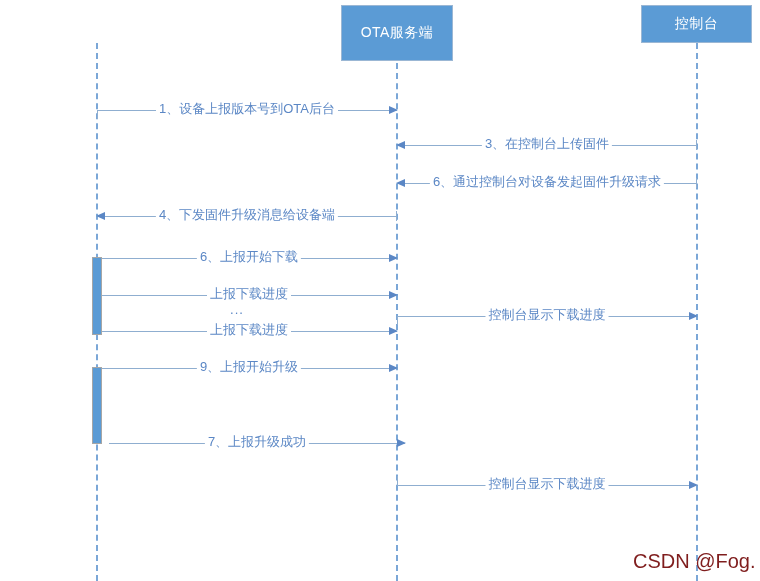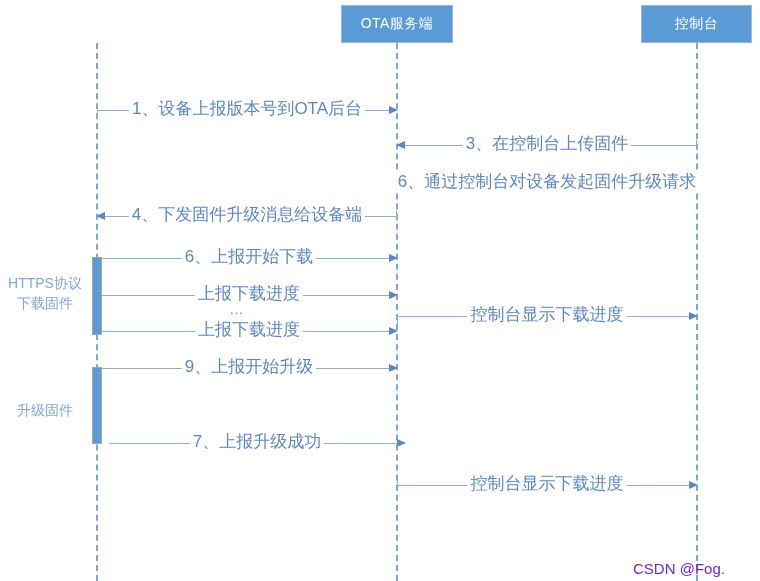--- a/index.html
+++ b/index.html
@@ -49,21 +49,21 @@
     border-top:1px solid #8faed0;
     width:100%;
   }
   .msg .label {
     position:absolute;
     top:-11px;
     left:50%;
     transform:translateX(-50%);
     background:#ffffff;
     padding:0 3px;
-    font-size:17px;
+    font-size:13px;
     color:#5b87c5;
     white-space:nowrap;
     line-height:20px;
   }
   .arrow-right, .arrow-left {
     position:absolute;
     top:-4px;
     width:0; height:0;
   }
   .arrow-right {
@@ -100,36 +100,35 @@
     position:absolute;
     font-size:13px;
     color:#5b87c5;
     transform:translateX(-50%);
     line-height:10px;
     letter-spacing:1px;
   }
 
   .watermark {
     position:absolute;
-    font-size:15px;
-    color:#6d28d9;
+    font-size:20px;
+    color:#7f1d1d;
     white-space:nowrap;
-    margin-top:10px;
   }
 </style>
 </head>
 <body>
 
 <div id="canvas">
 
   <div class="lifeline" style="left:96px; top:43px; height:538px;"></div>
   <div class="lifeline" style="left:396px; top:43px; height:538px;"></div>
   <div class="lifeline" style="left:696px; top:43px; height:538px;"></div>
 
-  <div class="actor-box" style="left:341px; top:5px; width:112px; height:38px;">
+  <div class="actor-box" style="left:341px; top:5px; width:112px; height:56px;">
     <span>OTA服务端</span>
   </div>
   <div class="actor-box" style="left:641px; top:5px; width:111px; height:38px;">
     <span>控制台</span>
   </div>
 
   <div class="msg" style="left:97px; top:110px; width:300px;">
     <div class="line"></div>
     <div class="endcap" style="left:0; top:0; height:9px;"></div>
     <div class="arrow-right"></div>
@@ -199,23 +198,16 @@
   <div class="msg" style="left:397px; top:485px; width:300px;">
     <div class="line"></div>
     <div class="endcap" style="left:0; top:-9px; height:9px;"></div>
     <div class="arrow-right"></div>
     <div class="label">控制台显示下载进度</div>
   </div>
 
   <div class="activation" style="left:92px; top:257px; width:10px; height:78px;"></div>
   <div class="activation" style="left:92px; top:367px; width:10px; height:77px;"></div>
 
-  <div class="group-label" style="left:0; top:273px; width:90px;">
-    <div>HTTPS协议</div>
-    <div>下载固件</div>
-  </div>
-  <div class="group-label" style="left:0; top:400px; width:90px;">
-    <div>升级固件</div>
-  </div>
 
   <div class="watermark" style="left:633px; top:550px;">CSDN @Fog.</div>
 
 </div>
 
 </body></html>

